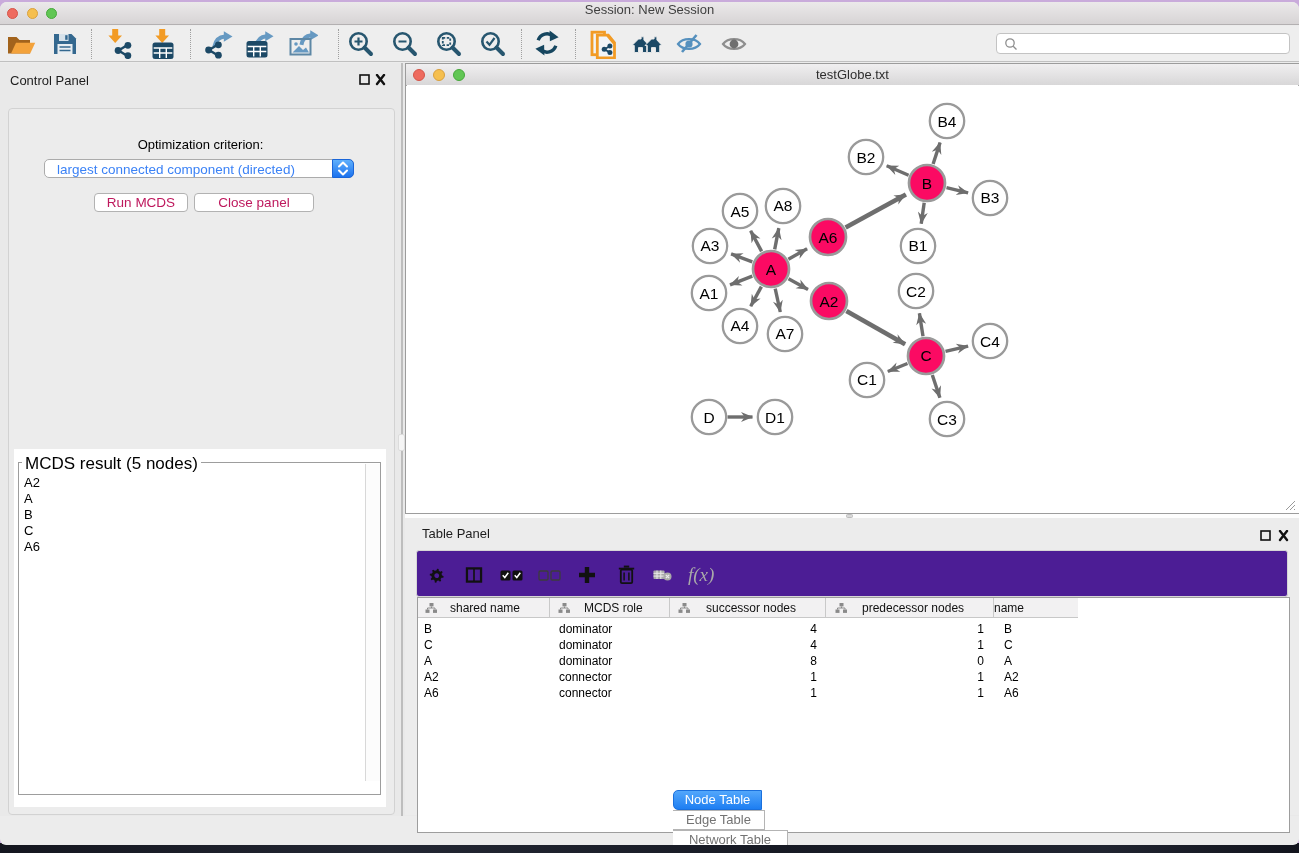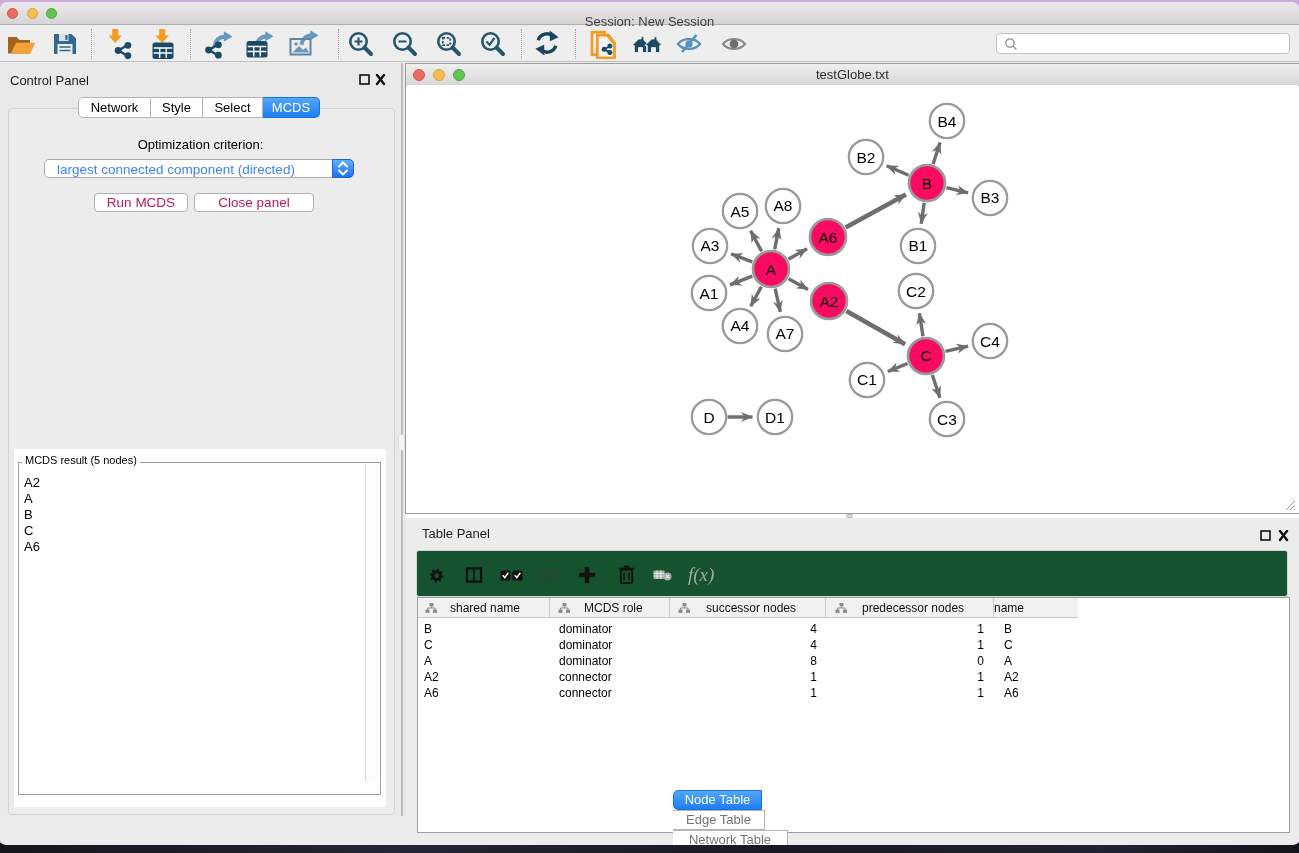--- a/index.html
+++ b/index.html
@@ -2,21 +2,21 @@
 <html><head>
 <meta charset="utf-8">
 <style>
 html,body{margin:0;padding:0;width:1299px;height:853px;overflow:hidden;background:#c9abdb;font-family:"Liberation Sans",sans-serif;}
 *{box-sizing:border-box;}
 .abs{position:absolute;}
 #desk-top{position:absolute;left:0;top:0;width:1299px;height:10px;background:#c9abdb;}
 #desk-bot{position:absolute;left:0;top:843px;width:1299px;height:10px;background:linear-gradient(90deg,#14161f,#232733 30%,#171a24 60%,#202430 85%,#12141d);}
 #appwin{position:absolute;left:0;top:2px;width:1299px;height:843px;border-radius:7px 7px 6px 6px;background:#ececec;overflow:hidden;}
 #titlebar{position:absolute;left:0;top:0;width:1299px;height:23px;background:linear-gradient(#ebe9ea,#d7d4d5);border-bottom:1px solid #b3b0b1;}
-#titlebar .title{position:absolute;left:0;right:0;top:12px;text-align:center;font-size:13px;color:#3f3f3f;}
+#titlebar .title{position:absolute;left:0;right:0;top:0;text-align:center;font-size:13px;color:#3f3f3f;}
 .tl{position:absolute;border-radius:50%;}
 #toolbar{position:absolute;left:0;top:24px;width:1299px;height:36px;background:#eeeeee;border-bottom:1px solid #c0c0c0;}
 .tsep{position:absolute;top:3px;height:30px;width:0;border-left:1px dotted #9f9f9f;}
 .ticon{position:absolute;top:3px;}
 #searchbox{position:absolute;left:996px;top:7px;width:294px;height:21px;background:#fff;border:1px solid #c3c3c3;border-radius:4px;}
 #mainbg{position:absolute;left:0;top:61px;width:1299px;height:753px;background:#e9e9e9;}
 
 #cpanel{position:absolute;left:0;top:61px;width:403px;height:753px;background:#e9e9e9;border-right:2px solid #bdbdbd;}
 #cpanel .hdr{position:absolute;left:10px;top:10px;font-size:13px;color:#1d1d1d;}
 .tabrow{position:absolute;display:flex;}
@@ -25,32 +25,32 @@
 .tab.last{border-radius:0 5px 5px 0;}
 .tab.sel{background:linear-gradient(#53a7fb,#1d7ef2);color:#fff;border-color:#1a70dd;}
 #cpcontent{position:absolute;left:8px;top:45px;width:387px;height:707px;background:#ececec;border:1px solid #d2d2d2;border-radius:4px;}
 #optlabel{position:absolute;left:0;width:100%;top:74px;text-align:center;font-size:13px;color:#000;}
 #combo{position:absolute;left:44px;top:96px;width:310px;height:19px;background:#fff;border:1px solid #ababab;border-radius:5px;}
 #combo .txt{position:absolute;left:12px;top:2px;font-size:13.5px;color:#3b82f6;}
 #combo .cap{position:absolute;right:-1px;top:-1px;width:22px;height:19px;background:linear-gradient(#5fb0fc,#1c72ee);border-radius:0 5px 5px 0;border:1px solid #1a66d9;}
 .btn{position:absolute;height:19px;background:#fff;border:1px solid #b2b2b2;border-radius:4px;font-size:13.5px;color:#be185d;text-align:center;line-height:17px;}
 #resultpanel{position:absolute;left:14px;top:386px;width:372px;height:358px;background:#fff;}
 #resultbox{position:absolute;left:4px;top:13px;width:363px;height:333px;border:1px solid #9d9d9d;}
-#resulttitle{position:absolute;left:3px;top:-9px;background:#fff;padding:0 3px;font-size:11px;color:#000;}
+#resulttitle{position:absolute;left:3px;top:-9px;background:#fff;padding:0 3px;font-size:17px;color:#000;}
 #resultbox .sb{position:absolute;right:0;top:1px;width:15px;height:317px;border-left:1px solid #d8d8d8;background:#fcfcfc;}
 .ritem{position:absolute;left:5px;font-size:13px;color:#000;}
 
 #netwin{position:absolute;left:405px;top:61px;width:894px;height:451px;background:#fff;border:1px solid #9c9c9c;border-right:none;}
 #nettitle{position:absolute;left:0;top:0;width:100%;height:22px;background:linear-gradient(#f0eff0,#d8d7d8);border-bottom:1px solid #aaa;}
 #nettitle .title{position:absolute;left:0;right:0;top:3px;text-align:center;font-size:13px;color:#2e2e2e;}
 #netcanvas{position:absolute;left:1px;top:21px;width:891px;height:428px;background:#fff;}
 
 #tpanel{position:absolute;left:405px;top:516px;width:894px;height:297px;background:#ececec;}
 #tpanel .hdr{position:absolute;left:17px;top:8px;font-size:13px;color:#1d1d1d;}
-#ttoolbar{position:absolute;left:11px;top:32px;width:872px;height:47px;background:#14532d;border:1px solid #d6d6d6;border-radius:3px;}
+#ttoolbar{position:absolute;left:11px;top:32px;width:872px;height:47px;background:#4c1d95;border:1px solid #d6d6d6;border-radius:3px;}
 #tablebox{position:absolute;left:12px;top:79px;width:873px;height:236px;background:#fff;border:1px solid #9d9d9d;padding-left:36px;}
 #thead{position:absolute;left:0;top:0;width:660px;height:20px;background:#f2f1f2;border-bottom:1px solid #c8c8c8;}
 .thcell{position:absolute;top:0;height:20px;border-right:1px solid #c9c9c9;}
 .thlab{position:absolute;top:3px;width:100%;text-align:left;font-size:12px;color:#111;}
 .trow{position:absolute;font-size:12px;color:#000;height:16px;}
 .tc{position:absolute;top:0;}
 
 #bottabs{position:absolute;left:268px;top:272px;display:flex;flex-direction:column;}
 .btab{height:20px;line-height:18px;font-size:13px;background:#fff;border:1px solid #b4b4b4;border-left:none;text-align:center;color:#737373;}
 .btab.first{border-left:1px solid #b4b4b4;border-radius:5px 0 0 5px;}
@@ -212,26 +212,20 @@
       </div>
 </div>
 <div id="mainbg"></div>
 <div id="cpanel">
  <div class="hdr">Control Panel</div>
  <svg class="abs" style="left:359px;top:11px" width="28" height="12" viewBox="0 0 28 12">
         <rect x="1" y="1" width="9" height="9" fill="none" stroke="#111" stroke-width="1.6"></rect>
         <path d="M18,1 L25,10 M25,1 L18,10" stroke="#111" stroke-width="2.4" stroke-linecap="round"></path>
       </svg>
  <div id="cpcontent"></div>
- <div class="tabrow" style="left:78px;top:34px;">
-  <div class="tab first" style="width:73px;">Network</div>
-        <div class="tab" style="width:52px;">Style</div>
-        <div class="tab" style="width:60px;">Select</div>
-        <div class="tab sel last" style="width:57px;">MCDS</div>
- </div>
  <div id="optlabel">Optimization criterion:</div>
  <div id="combo">
         <span class="txt">largest connected component (directed)</span>
   <div class="cap">
           <svg width="20" height="17" viewBox="0 0 20 17" style="position:absolute;left:0;top:0">
             <path d="M6,6.5 L10,2.5 L14,6.5" fill="none" stroke="#fff" stroke-width="2" stroke-linecap="round" stroke-linejoin="round"></path>
             <path d="M6,10.5 L10,14.5 L14,10.5" fill="none" stroke="#fff" stroke-width="2" stroke-linecap="round" stroke-linejoin="round"></path>
           </svg>
         </div>
  </div>

